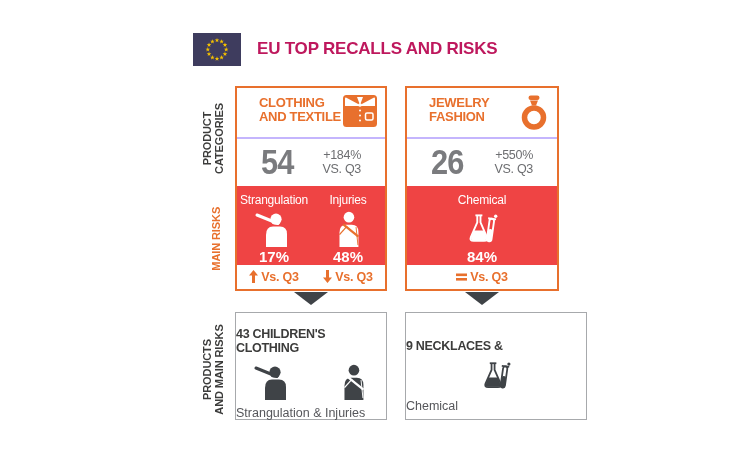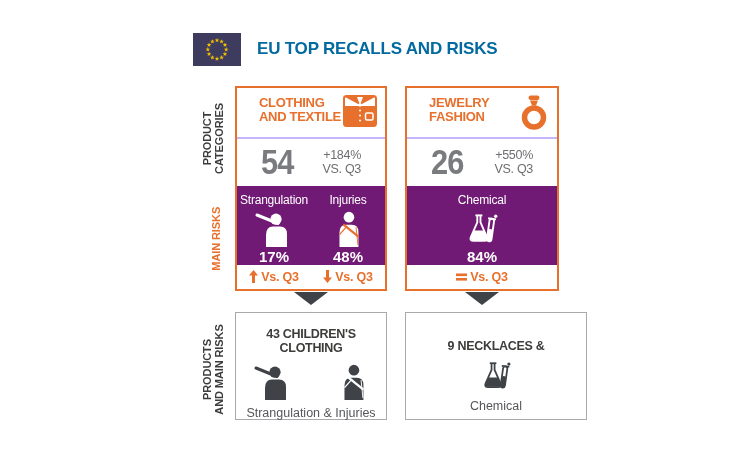--- a/index.html
+++ b/index.html
@@ -5,21 +5,21 @@
   html,body { margin:0; padding:0; background:#ffffff; }
   .canvas {
     position:relative; width:749px; height:449px; background:#ffffff;
     font-family:"Liberation Sans", sans-serif; overflow:hidden;
   }
 
   
   .flag { position:absolute; left:193px; top:33px; width:48px; height:33px; }
   .app-title {
     position:absolute; left:257px; top:39px;
-    font-size:17px; font-weight:bold; color:#0369a1; letter-spacing:-0.2px;
+    font-size:17px; font-weight:bold; color:#be185d; letter-spacing:-0.2px;
   }
 
   
   .vlabel {
     position:absolute; transform:rotate(-90deg); transform-origin:center;
     text-align:center; font-size:11px; font-weight:bold; line-height:11.5px;
     color:#3C3C3B; letter-spacing:-0.1px; white-space:nowrap;
   }
   #vl-product-categories { width:105px; left:161px; top:127px; }
   #vl-main-risks         { width:90px;  left:172px; top:233px; color:#E8702D; }
@@ -37,21 +37,21 @@
   .card-title { font-size:13px; font-weight:bold; color:#E8702D; line-height:14px; letter-spacing:-0.3px; }
   .card-icon  { position:absolute; right:8px; top:7px; color:#E8702D; }
 
   .card-nums { height:48px; display:flex; align-items:center; justify-content:space-between; padding:0 24px; }
   .big-num {
     font-size:35px; font-weight:bold; color:#7A7B7E; letter-spacing:-1px;
     transform:scaleX(.88); transform-origin:left center;
   }
   .change { text-align:right; font-size:12.5px; line-height:14px; color:#6D6E71; font-weight:normal; letter-spacing:-0.3px; }
 
-  .card-risks { flex:1; background:#701a75; display:flex; color:#ffffff; }
+  .card-risks { flex:1; background:#ef4444; display:flex; color:#ffffff; }
   .risk { flex:1; display:flex; flex-direction:column; align-items:center; padding-top:7px; }
   .risk-label { font-size:12px; letter-spacing:-0.2px; }
   .risk-icon  { margin-top:3px; height:37px; display:flex; align-items:flex-end; }
   .risk-pct   { font-size:15px; font-weight:bold; margin-top:1px; }
 
   .card-strip { height:25px; background:#fff; display:flex; align-items:center; }
   .trend { flex:1; display:flex; align-items:center; justify-content:center; gap:3px; color:#E8702D; font-weight:bold; font-size:12.5px; letter-spacing:-0.2px; }
   .trend svg { display:block; }
 
   
@@ -59,21 +59,21 @@
     position:absolute; top:292px; width:0; height:0;
     border-left:17px solid transparent; border-right:17px solid transparent;
     border-top:13px solid #3F4347;
   }
   #tri-clothing { left:294px; }
   #tri-jewelry  { left:465px; }
 
   
   .pcard {
     position:absolute; top:312px; height:108px; box-sizing:border-box;
-    border:1px solid #A7A9AC; background:#fff; text-align:center;
+    border:1px solid #A7A9AC; background:#fff; text-align:left;
   }
   #pcard-clothing { left:235px; width:152px; padding-top:14px; }
   #pcard-jewelry  { left:405px; width:182px; padding-top:26px; }
   .pcard-title { font-size:12.5px; font-weight:bold; color:#3C3C3B; line-height:14px; letter-spacing:-0.3px; }
   .pcard-icons { margin-top:5px; display:flex; justify-content:center; gap:46px; align-items:flex-end; height:40px; color:#3F4347; }
   #pcard-jewelry .pcard-icons { margin-top:2px; height:38px; }
   .pcard-caption { margin-top:6px; font-size:12.5px; color:#55565A; }
 
   svg { overflow:visible; }
 </style>

